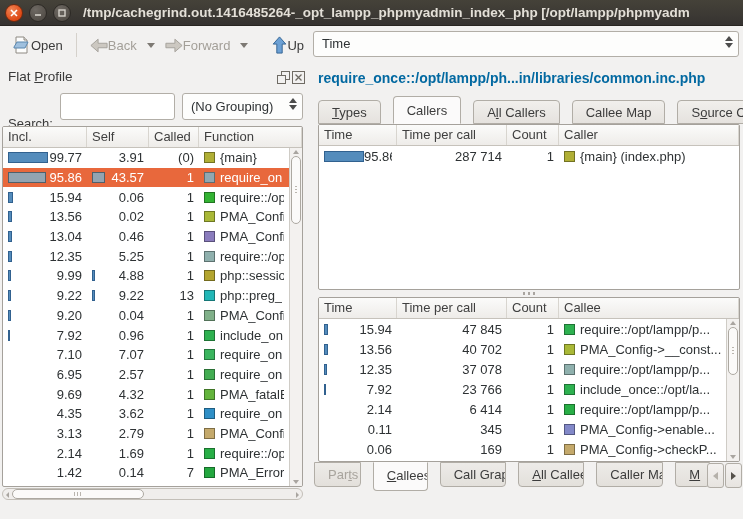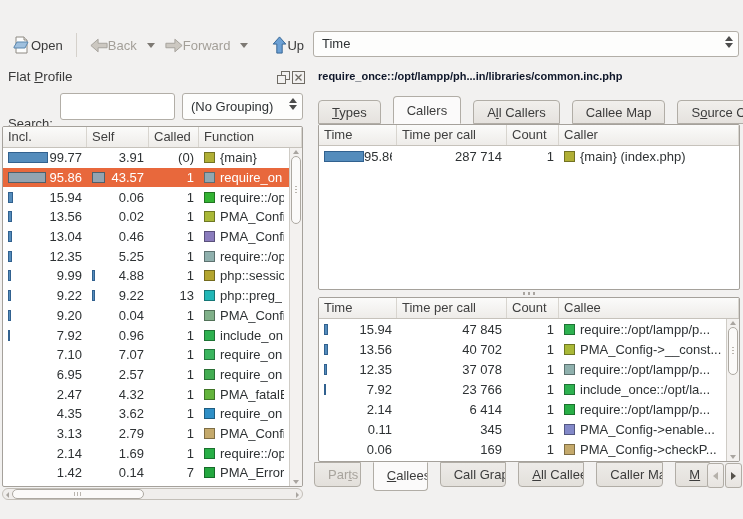--- a/index.html
+++ b/index.html
@@ -84,21 +84,21 @@
   .grip { position:absolute; left:3px; right:3px; top:50%; height:7px; margin-top:-4px;
     background:repeating-linear-gradient(#b9b5ae 0 1px,transparent 1px 3px); }
   .varrow { position:absolute; left:3px; width:0; height:0; border-left:3px solid transparent; border-right:3px solid transparent; }
   .hscroll { position:absolute; left:2px; top:488px; width:301px; height:12px; background:#f0eeec; border:1px solid #c3bfb8; border-radius:6px; }
   .hthumb { position:absolute; top:0px; bottom:0px; left:9px; width:132px; background:#fbfaf9; border:1px solid #aca8a1; border-radius:6px; }
   .hgrip { position:absolute; top:2px; bottom:2px; left:50%; width:7px; margin-left:-4px;
     background:repeating-linear-gradient(90deg,#b9b5ae 0 1px,transparent 1px 3px); }
   .harrow { position:absolute; top:3px; width:0; height:0; border-top:3px solid transparent; border-bottom:3px solid transparent; }
 
   
-  .rp-title { position:absolute; left:318px; top:70px; width:420px; font-weight:bold; font-size:11px; color:#0f172a; white-space:nowrap; overflow:hidden; }
+  .rp-title { position:absolute; left:318px; top:70px; width:420px; font-weight:bold; font-size:14px; color:#0369a1; white-space:nowrap; overflow:hidden; }
   .tabs { position:absolute; display:flex; gap:12px; }
   .tabs .tab { border:1px solid #b1ada6; padding:0 13px; color:#3c3c3c; white-space:nowrap; overflow:hidden; }
   .tabs.top { left:318px; top:96px; height:28px; align-items:flex-end; }
   .tabs.top .tab { height:24px; line-height:23px; border-radius:4px 4px 0 0; background:linear-gradient(#f1efec,#e5e2de); }
   .tabs.top .tab.active { height:28px; line-height:27px; background:#fbfafa; border-bottom-color:#fbfafa; }
   .tabs.bottom { left:314px; top:462px; height:30px; align-items:flex-start; width:396px; overflow:hidden; }
   .tabs.bottom .tab { height:25px; line-height:24px; border-radius:0 0 4px 4px; background:linear-gradient(#edebe8,#e3e0db); }
   .tabs.bottom .tab.active { height:29px; line-height:26px; background:#fbfafa; border-top-color:#fbfafa; }
   .tab.disabled { color:#a8a49d; }
   .mn { text-decoration:underline; }
@@ -112,20 +112,38 @@
   .tabscroll.right i { border-left:5px solid #55514b; }
 
   
   .statusbar { position:absolute; left:0; top:500px; width:743px; height:19px; border-top:1px solid #c6c2bb; background:#f2f1f0; padding:1px 6px; color:#333; white-space:nowrap; overflow:hidden; }
 </style>
 </head>
 <body>
 
 <div class="window">
 
+  <div class="titlebar">
+    <span class="winbtn close">
+      <svg width="10" height="10" viewBox="0 0 10 10">
+          <path d="M2 2l6 6M8 2l-6 6" stroke="#ffffff" stroke-width="1.6"></path>
+        </svg>
+    </span>
+    <span class="winbtn gray">
+      <svg width="10" height="10" viewBox="0 0 10 10">
+          <path d="M2 7h6" stroke="#d6d2cb" stroke-width="1.6"></path>
+        </svg>
+    </span>
+    <span class="winbtn gray">
+      <svg width="10" height="10" viewBox="0 0 10 10">
+          <rect x="2" y="2" width="6" height="6" fill="none" stroke="#d6d2cb" stroke-width="1.4"></rect>
+        </svg>
+    </span>
+    <span class="wintitle">/tmp/cachegrind.out.1416485264-_opt_lampp_phpmyadmin_index_php [/opt/lampp/phpmyadm</span>
+  </div>
 
   <div class="toolbar">
     <div class="tbtn" style="margin-left:6px">
       <svg width="20" height="20" viewBox="0 0 20 20">
         <path d="M5 2h8l3 3v13H5z" fill="#fdfdfc" stroke="#8e8a83"></path>
         <path d="M13 2v3h3" fill="#e7e4df" stroke="#8e8a83"></path>
         <path d="M3 12l3-5h11l-3 6H3z" fill="#9fc0de" stroke="#5b87ae"></path>
       </svg>
       <span>Open</span>
     </div>
@@ -380,21 +398,21 @@
           <div class="td num">
             <span class="txt">1</span>
           </div>
           <div class="td name">
             <span class="swatch" style="background: rgb(67, 173, 82);"></span>
             <span class="txt">require_on</span>
           </div>
         </div>
         <div class="tr">
           <div class="td num">
-            <span class="txt">2.47</span>
+            <span class="txt">9.69</span>
           </div>
           <div class="td num">
             <span class="txt">4.32</span>
           </div>
           <div class="td num">
             <span class="txt">1</span>
           </div>
           <div class="td name">
             <span class="swatch" style="background: rgb(99, 180, 60);"></span>
             <span class="txt">PMA_fatalE</span>

